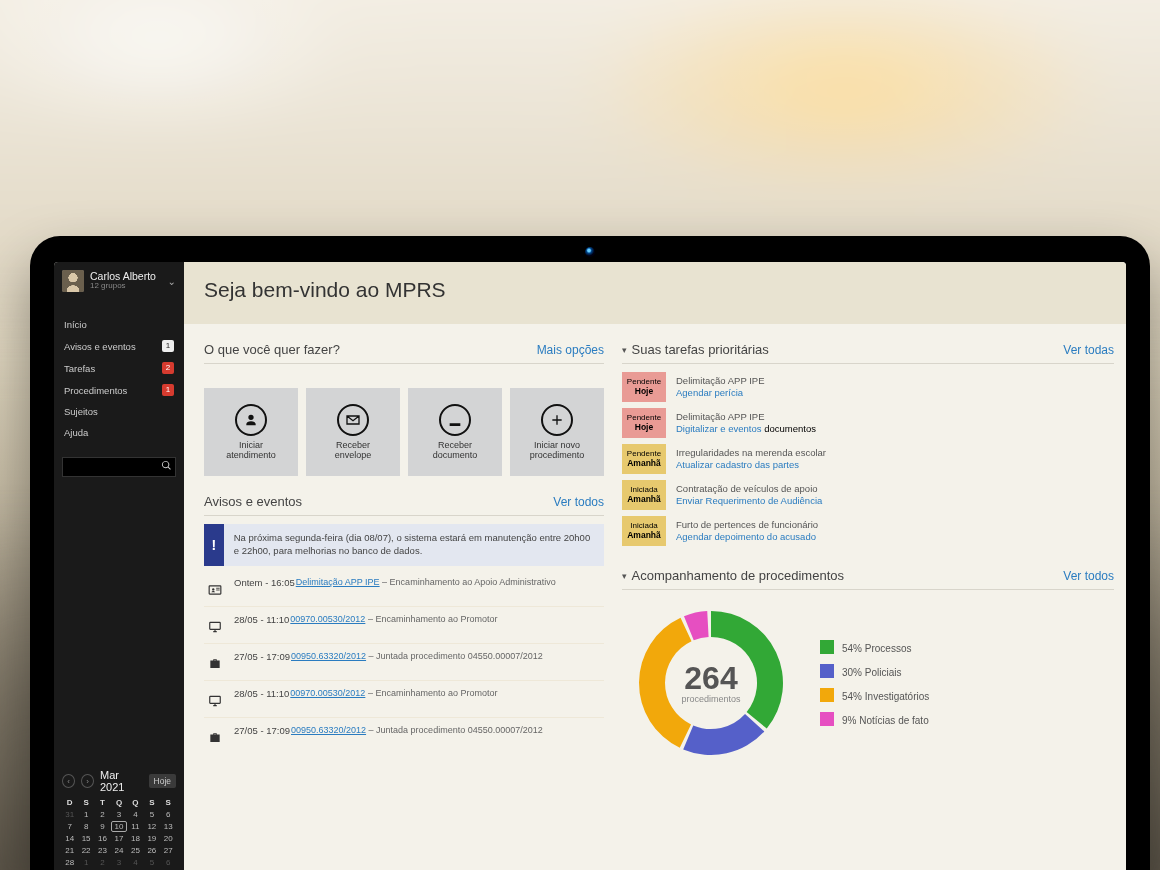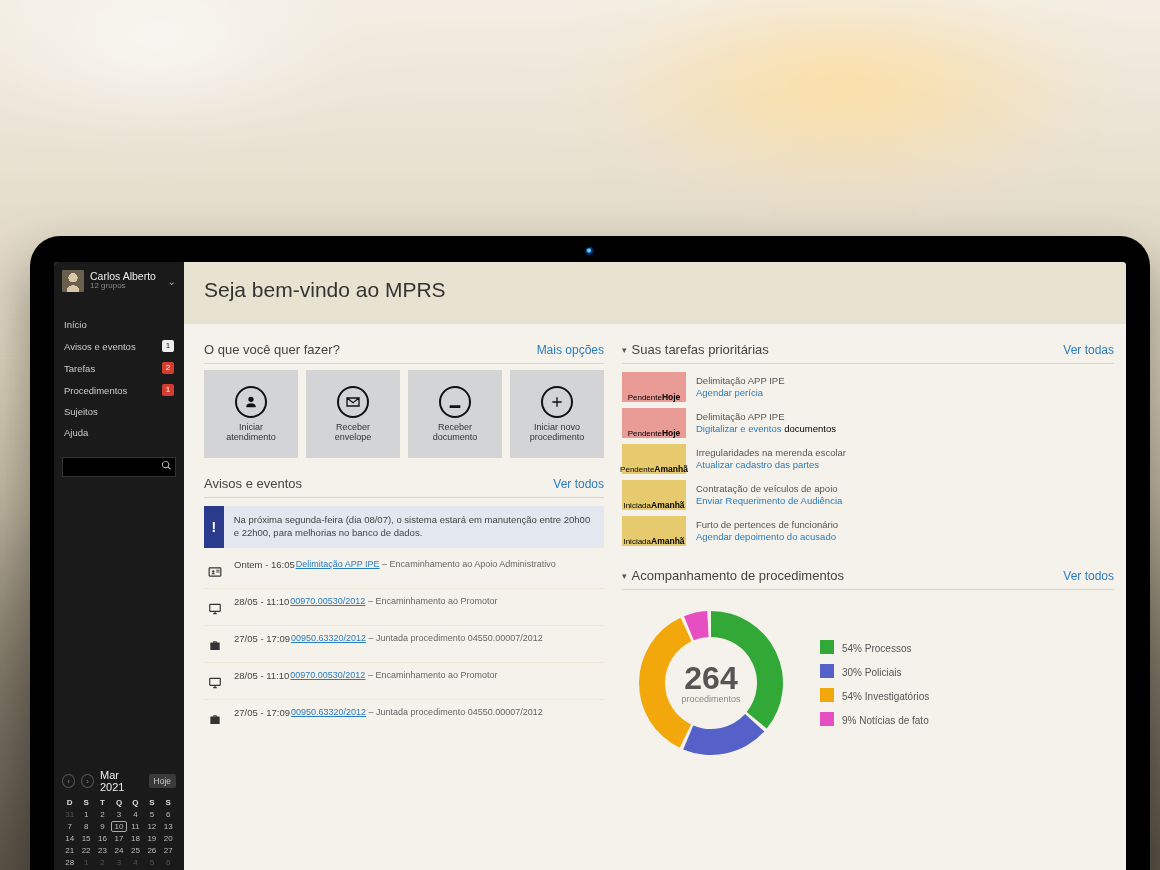--- a/index.html
+++ b/index.html
@@ -56,41 +56,41 @@
 .main{flex:1;display:flex;flex-direction:column;overflow:hidden}
 .titlebar{background:#e8e3d1;padding:16px 20px 22px 20px}
 .titlebar h1{font-size:21px;font-weight:400;color:#333}
 .content{flex:1;display:flex;gap:18px;padding:14px 12px 0 20px;background:#f4f2ea;overflow:hidden}
 .col-left{width:400px;flex:0 0 400px;display:flex;flex-direction:column;gap:14px}
 .col-right{flex:1;display:flex;flex-direction:column;gap:18px}
 .section-title{font-size:13px;color:#444;font-weight:400;border-bottom:1px solid #d8d5cb;padding:4px 0 6px 0;display:flex;align-items:center}
 .section-title .more{margin-left:auto;font-size:12px;color:#2a7cc0;cursor:pointer}
 .section-title .tri{margin-right:5px;font-size:9px;color:#555}
 
-.actions{display:flex;gap:8px;margin-top:6px}
+.actions{display:flex;gap:8px;margin-top:24px}
 .tile{flex:1;background:#d3d4d5;height:88px;display:flex;flex-direction:column;align-items:center;justify-content:center;gap:5px;cursor:pointer;font-size:9px;color:#333;text-align:center;line-height:1.1}
 .tile .circ{width:32px;height:32px;border:2px solid #111;border-radius:50%;display:flex;align-items:center;justify-content:center}
 .tile svg{width:16px;height:16px;fill:#111}
 
 .infobox{background:#e3e7f0;display:flex;align-items:stretch;margin-top:8px}
 .infobox .bar{width:30px;background:#2a3a8c;color:#fff;display:flex;align-items:center;justify-content:center;font-weight:700;font-size:14px}
 .infobox .txt{padding:8px 10px;font-size:9.5px;color:#444;line-height:1.35}
 .evt-list{margin-top:4px}
 .evt{display:flex;gap:10px;padding:7px 2px;border-bottom:1px solid #eee8d8;font-size:9px;color:#555}
 .evt:last-child{border-bottom:none}
 .evt-ico{width:18px;height:18px;display:flex;align-items:center;justify-content:center;color:#333;flex-shrink:0;margin-top:4px}
 .evt-ico svg{width:14px;height:14px;fill:#333}
 .evt-meta{display:flex;gap:1px}
 .evt-link{color:#2a7cc0;text-decoration:underline;cursor:pointer}
 .evt-time{color:#444;font-size:9.5px}
 .evt-suf{color:#666}
 
 .task-list{display:flex;flex-direction:column;gap:6px;margin-top:8px}
 .task{display:flex;gap:10px;align-items:center}
-.task-tag{width:64px;height:30px;display:flex;flex-direction:row;align-items:flex-end;justify-content:center;font-size:8px;line-height:1.05}
+.task-tag{width:44px;height:30px;display:flex;flex-direction:column;align-items:center;justify-content:center;font-size:8px;line-height:1.05}
 .task-tag.red{background:#e99b95}
 .task-tag.yel{background:#e7c96e}
 .task-tag .l2{font-weight:700;font-size:8.5px}
 .task-body{font-size:9.5px;line-height:1.25}
 .task-title{color:#555}
 .task-link{color:#2a7cc0;cursor:pointer}
 
 .chart-wrap{display:flex;gap:24px;align-items:center;padding:8px 4px 4px 4px}
 .donut-box{position:relative;width:170px;height:170px;flex-shrink:0}
 .donut-center{position:absolute;inset:0;display:flex;flex-direction:column;align-items:center;justify-content:center}

